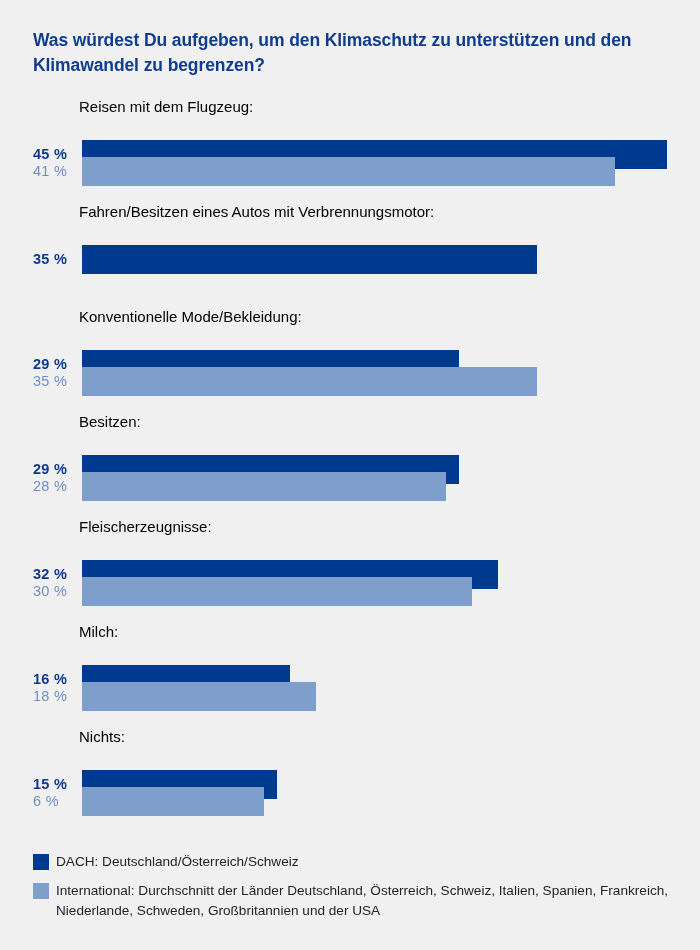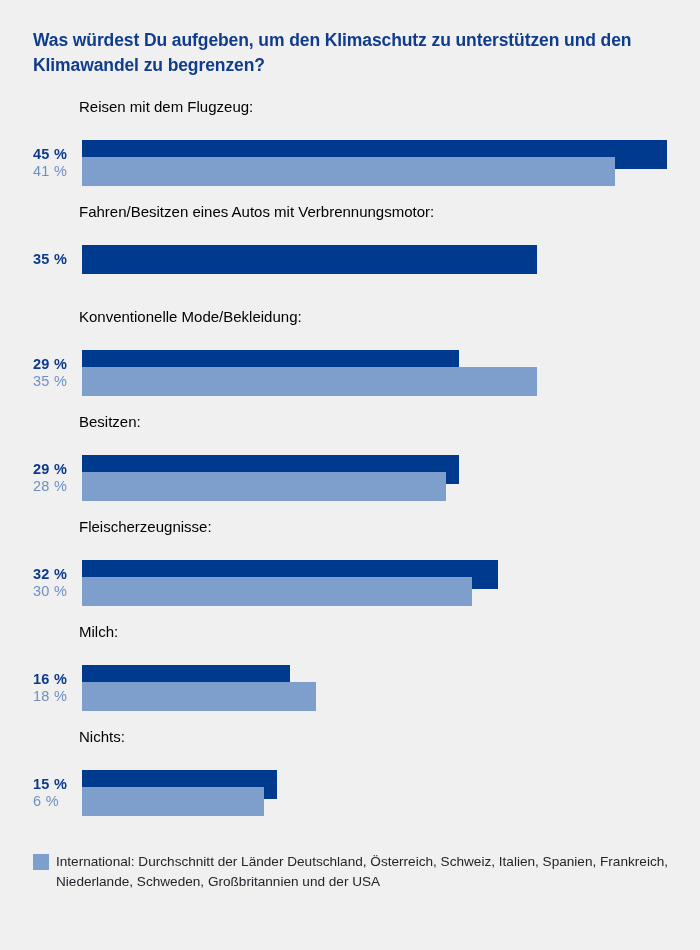--- a/index.html
+++ b/index.html
@@ -239,18 +239,22 @@
           <span class="bar-value">6 %</span>
           <div class="bar-track">
             <div class="bar-fill" style="width: 182px;"></div>
           </div>
         </div>
       </div>
     </div>
 
   <div class="legend">
       <div class="legend-item">
+        <span class="legend-swatch dark"></span>
+        <span class="legend-text">DACH: Deutschland/Österreich/Schweiz</span>
+      </div>
+      <div class="legend-item">
         <span class="legend-swatch light"></span>
         <span class="legend-text">International: Durchschnitt der Länder Deutschland, Österreich, Schweiz, Italien, Spanien, Frankreich, Niederlande, Schweden, Großbritannien und der USA</span>
       </div>
     </div>
 
 </div>
 
 </body></html>

